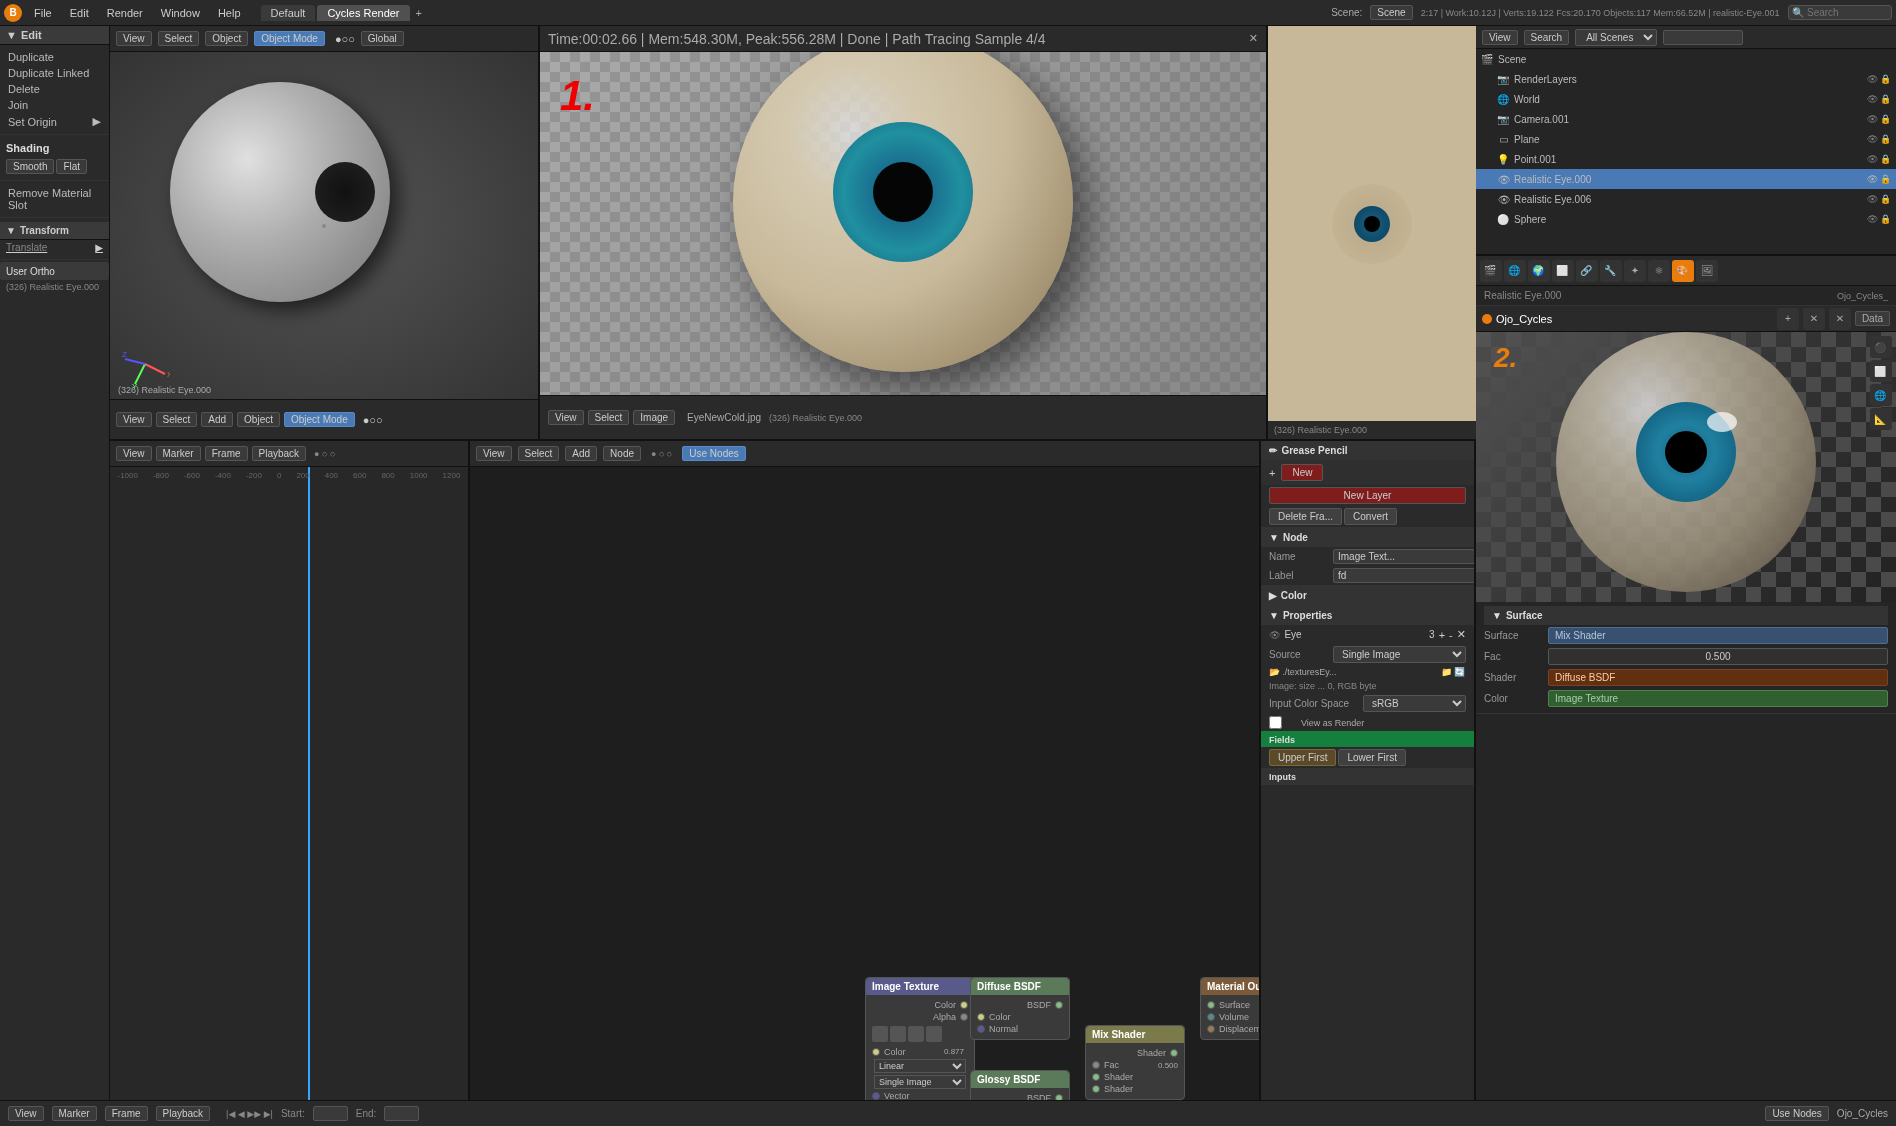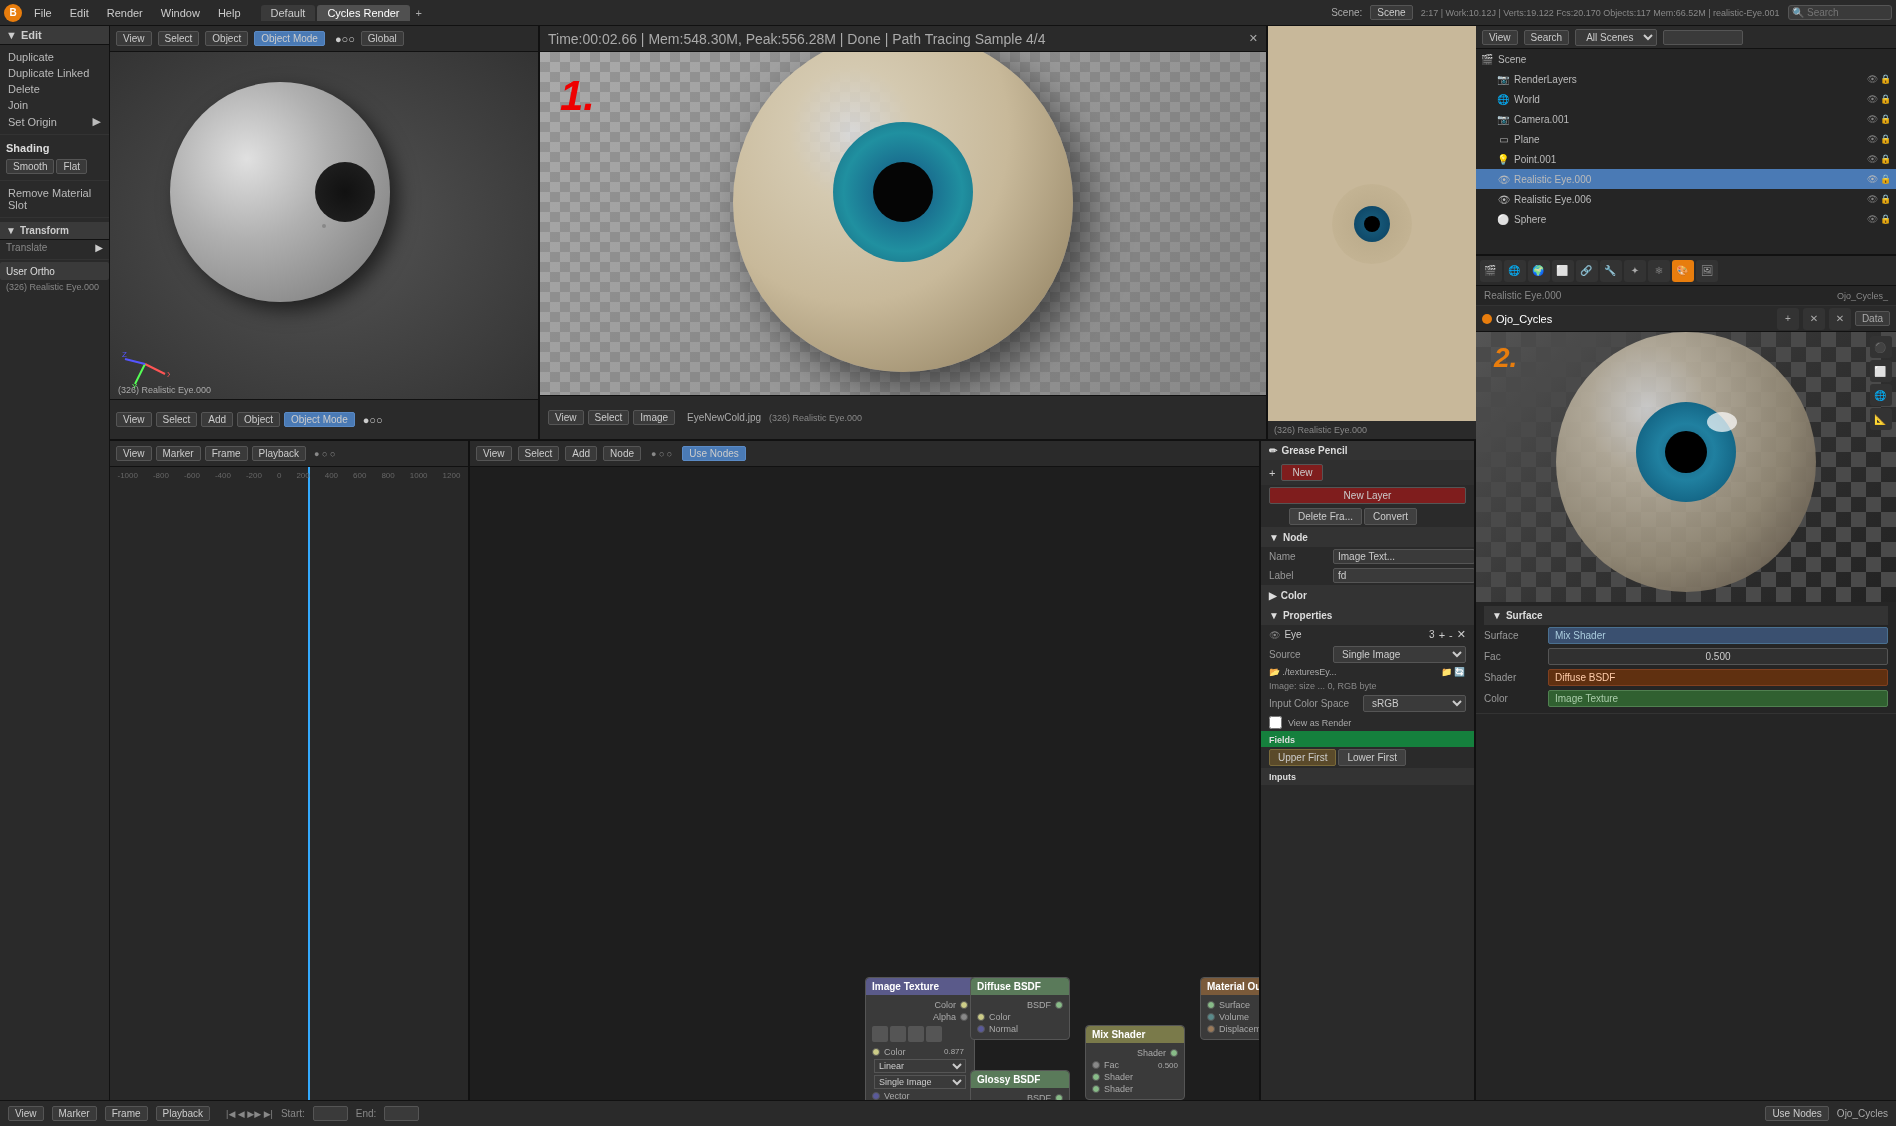--- a/index.html
+++ b/index.html
@@ -802,21 +802,21 @@
         <span>Remove Material Slot</span>
       </div>
     </div>
 
     <div class="sidebar-section">
       <div class="sidebar-header" style="font-size:10px;">
         <span>▼</span>
         <span>Transform</span>
       </div>
       <div style="padding:2px 6px;">
-        <div style="display:flex;align-items:flex-start;gap:16px;">
+        <div style="display:flex;align-items:flex-start;gap:16px;text-decoration:underline;">
           <span style="font-size:10px;color:#888;">Translate</span>
           <span style="margin-left:auto;font-size:10px;">▶</span>
         </div>
       </div>
     </div>
 
     <div style="background:#3a3a3a;padding:3px 6px;margin-top:2px;border-radius:2px;">
       <span style="font-size:10px;color:#ddd;">User Ortho</span>
     </div>
     <div style="padding:2px 6px;font-size:9px;color:#888;">
@@ -1095,21 +1095,21 @@
             <span>✏</span>
             <span>Grease Pencil</span>
           </div>
           <div class="grease-pencil-header">
             <span>+</span>
             <button class="new-btn">New</button>
           </div>
           <div style="padding:2px 8px;">
             <button class="new-btn" style="width:100%;">New Layer</button>
           </div>
-          <div style="display:flex;gap:2px;padding:2px 8px;margin-left:20px;">
+          <div style="display:flex;gap:2px;padding:2px 8px;">
             <button class="prop-btn">Delete Fra...</button>
             <button class="prop-btn">Convert</button>
           </div>
         </div>
 
         <div class="prop-section">
           <div class="prop-header">
             <span>▼</span>
             <span>Node</span>
           </div>
@@ -1159,21 +1159,21 @@
           <div style="padding:2px 8px;font-size:9px;color:#888;">
             <span>Image: size ... 0, RGB byte</span>
           </div>
           <div class="prop-row">
             <span class="prop-label" style="width:90px;">Input Color Space</span>
             <select class="prop-value">
               <option>sRGB</option>
             </select>
           </div>
           <div style="padding:2px 8px;">
-            <label style="font-size:9px;color:#aaa;display:flex;align-items:center;gap:6px;">
+            <label style="font-size:9px;color:#aaa;display:flex;align-items:center;gap:19px;">
               <input type="checkbox" style="">
               <span>View as Render</span>
             </label>
           </div>
 
           <div style="padding:2px 8px;background:#15803d;">
             <span style="font-size:9px;font-weight:bold;color:#ddd;">Fields</span>
           </div>
           <div style="display:flex;gap:2px;padding:2px 8px;">
             <button class="prop-btn active" style="background:#5a4a2a;border-color:#7a6a3a;">Upper First</button>

